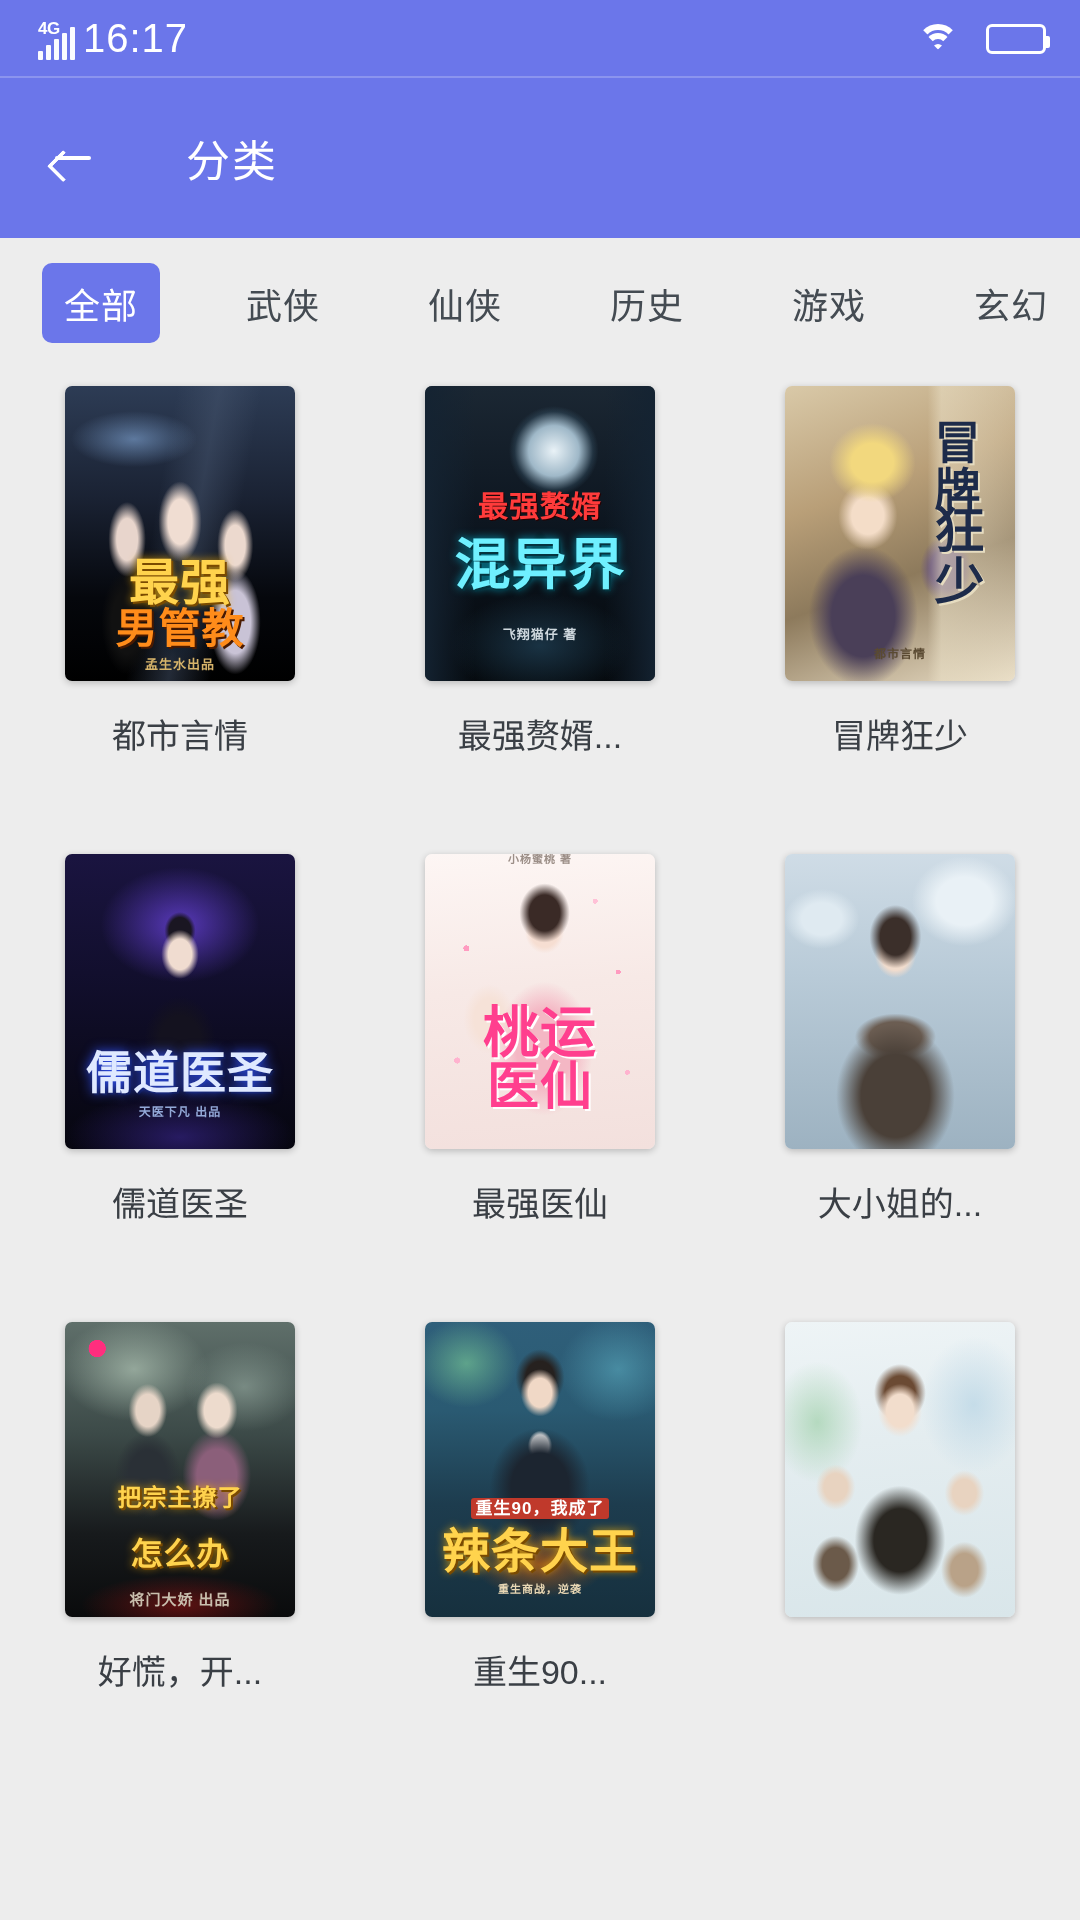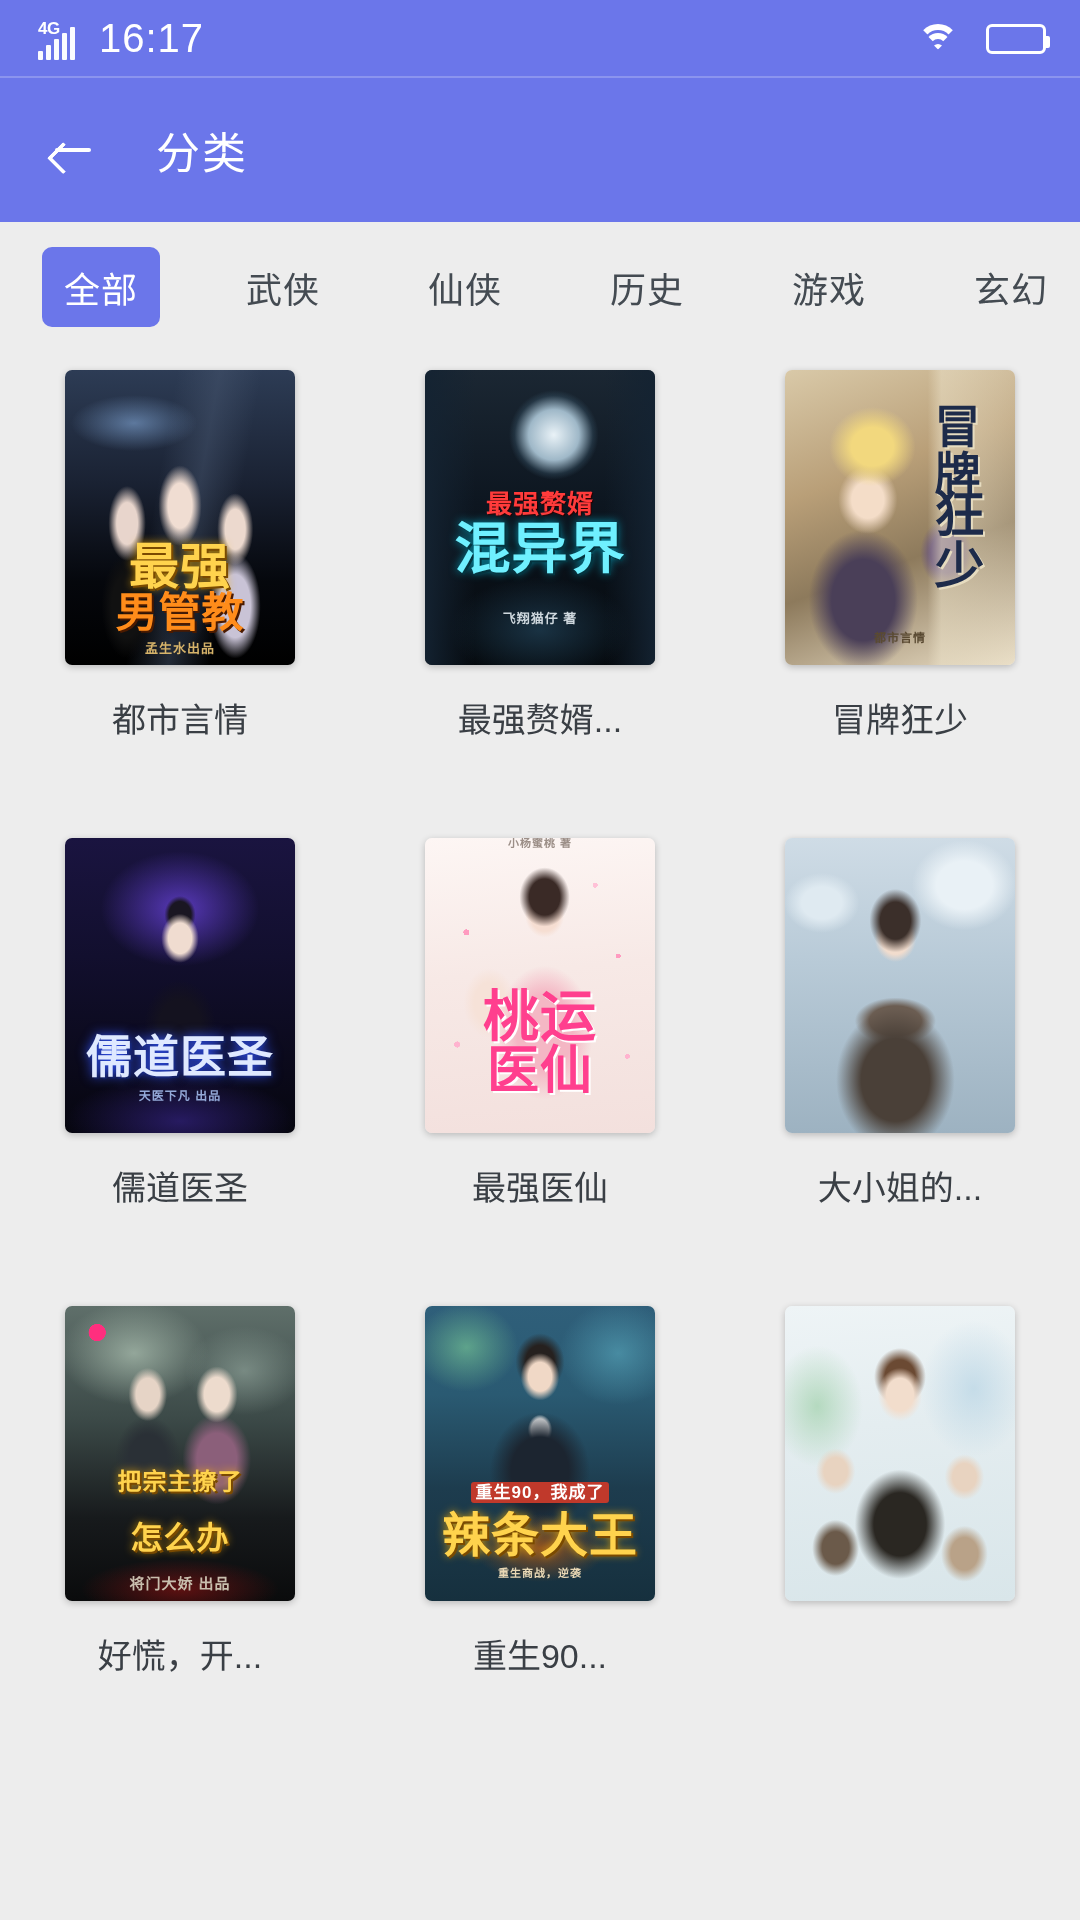--- a/index.html
+++ b/index.html
@@ -14,21 +14,21 @@
   .status-bar{
     height:78px; background:#6b76ea;
     display:flex; align-items:center;
     padding:0 34px 0 38px;
     position:relative;
   }
   .status-bar::after{
     content:""; position:absolute; left:0; right:0; bottom:0;
     height:2px; background:rgba(255,255,255,.22);
   }
-  .sb-left{ display:flex; align-items:flex-end; gap:24px; }
+  .sb-left{ display:flex; align-items:flex-end; gap:8px; }
   .signal{ position:relative; display:flex; align-items:flex-end; gap:3px; height:36px; padding-top:12px;}
   .signal .bar{ width:5px; background:#fff; border-radius:1px; opacity:.97;}
   .signal .b1{height:9px;} .signal .b2{height:15px;} .signal .b3{height:21px;}
   .signal .b4{height:27px;} .signal .b5{height:33px;}
   .net-label{
     position:absolute; top:-5px; left:0;
     font-size:17px; font-weight:bold; color:#fff; letter-spacing:-.5px;
   }
   .sb-time{ color:#fff; font-size:40px; font-weight:400; letter-spacing:1px; line-height:1; padding-bottom:2px;}
   .sb-right{ margin-left:auto; display:flex; align-items:center; gap:26px;}
@@ -47,22 +47,22 @@
     position:relative; padding:3px;
   }
   .battery::after{
     content:""; position:absolute; right:-7px; top:9px;
     width:5px; height:12px; background:#fff; border-radius:0 2px 2px 0;
   }
   .battery .fill{ width:100%; height:100%; background:#fff; border-radius:2px;}
 
   
   .app-bar{
-    height:144px; background:#6b76ea;
-    display:flex; align-items:center; padding:0 40px;
+    height:160px; background:#6b76ea;
+    display:flex; align-items:center; padding:0 40px;gap:30px;
   }
   .back-btn{
     width:64px; height:64px; position:relative; flex:none;
     display:flex; align-items:center; justify-content:center;
   }
   .back-btn .arrow{ display:block; width:38px; height:38px; position:relative;}
   .back-btn .arrow::before{
     content:""; position:absolute; left:2px; top:50%;
     width:36px; height:4px; background:#fff; transform:translateY(-50%); border-radius:2px;
   }
@@ -180,21 +180,21 @@
   </div>
 
   <div class="book">
     <div class="cover" style="background:linear-gradient(180deg,#1b2733 0%,#0d1620 45%,#05090d 100%);">
       <div class="layer" style="background:
         radial-gradient(circle 56px at 56% 22%, #e9f2f7 0%, #9fb8c8 45%, rgba(60,90,110,.35) 70%, transparent 80%),
         radial-gradient(ellipse 120px 70px at 50% 88%, rgba(30,60,80,.8), transparent 75%);"></div>
       <div class="layer" style="background:
         linear-gradient(90deg, rgba(20,35,50,.95) 0%, transparent 22%, transparent 78%, rgba(20,35,50,.95) 100%);"></div>
       <div class="layer" style="background:radial-gradient(ellipse 13px 30px at 50% 57%, #05080b 55%, transparent 78%);"></div>
-      <div class="ctitle red-s" style="top:121px; font-size:26px;">最强赘婿</div>
+      <div class="ctitle red-s" style="top:106px; font-size:30px;">最强赘婿</div>
       <div class="ctitle cyan" style="top:150px; font-size:56px;">混异界</div>
       <div class="ctitle" style="top:242px; font-size:13px; color:#cfd8de;">飞翔猫仔 著</div>
     </div>
     <div class="book-title">最强赘婿...</div>
   </div>
 
   <div class="book">
     <div class="cover" style="background:linear-gradient(160deg,#d9c9a8 0%,#b99f78 35%,#8d7a5c 62%,#e8dcc4 100%);">
       <div class="layer" style="background:
         radial-gradient(ellipse 60px 55px at 38% 26%, #f2d87e 35%, transparent 72%),

